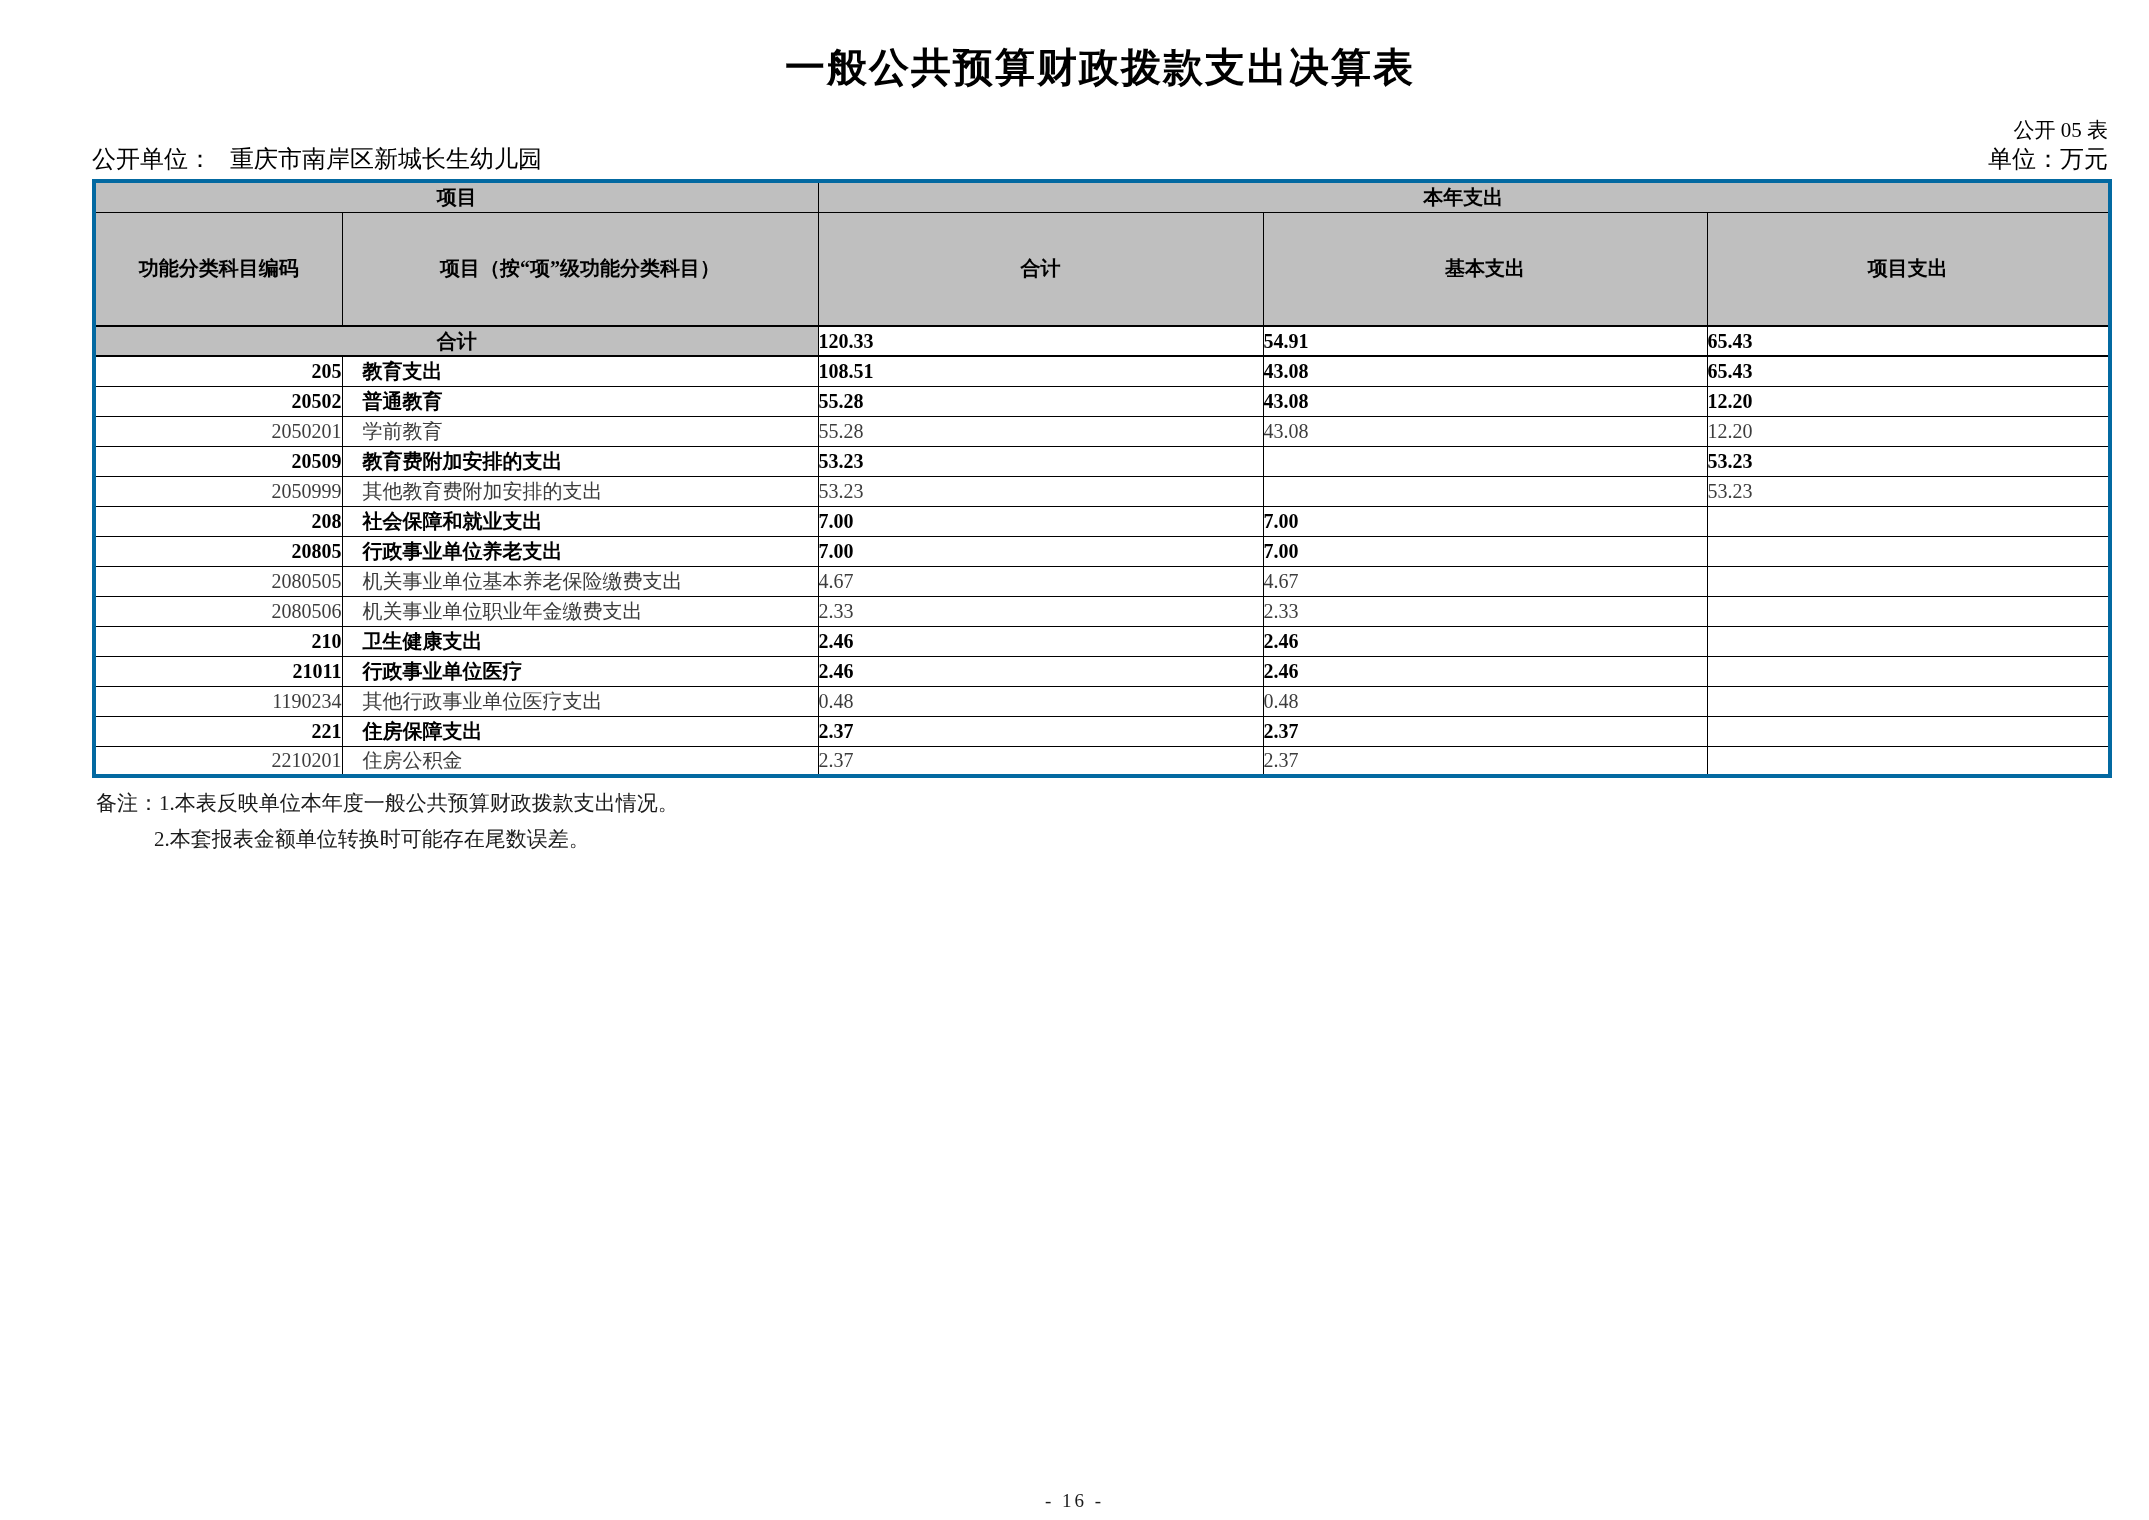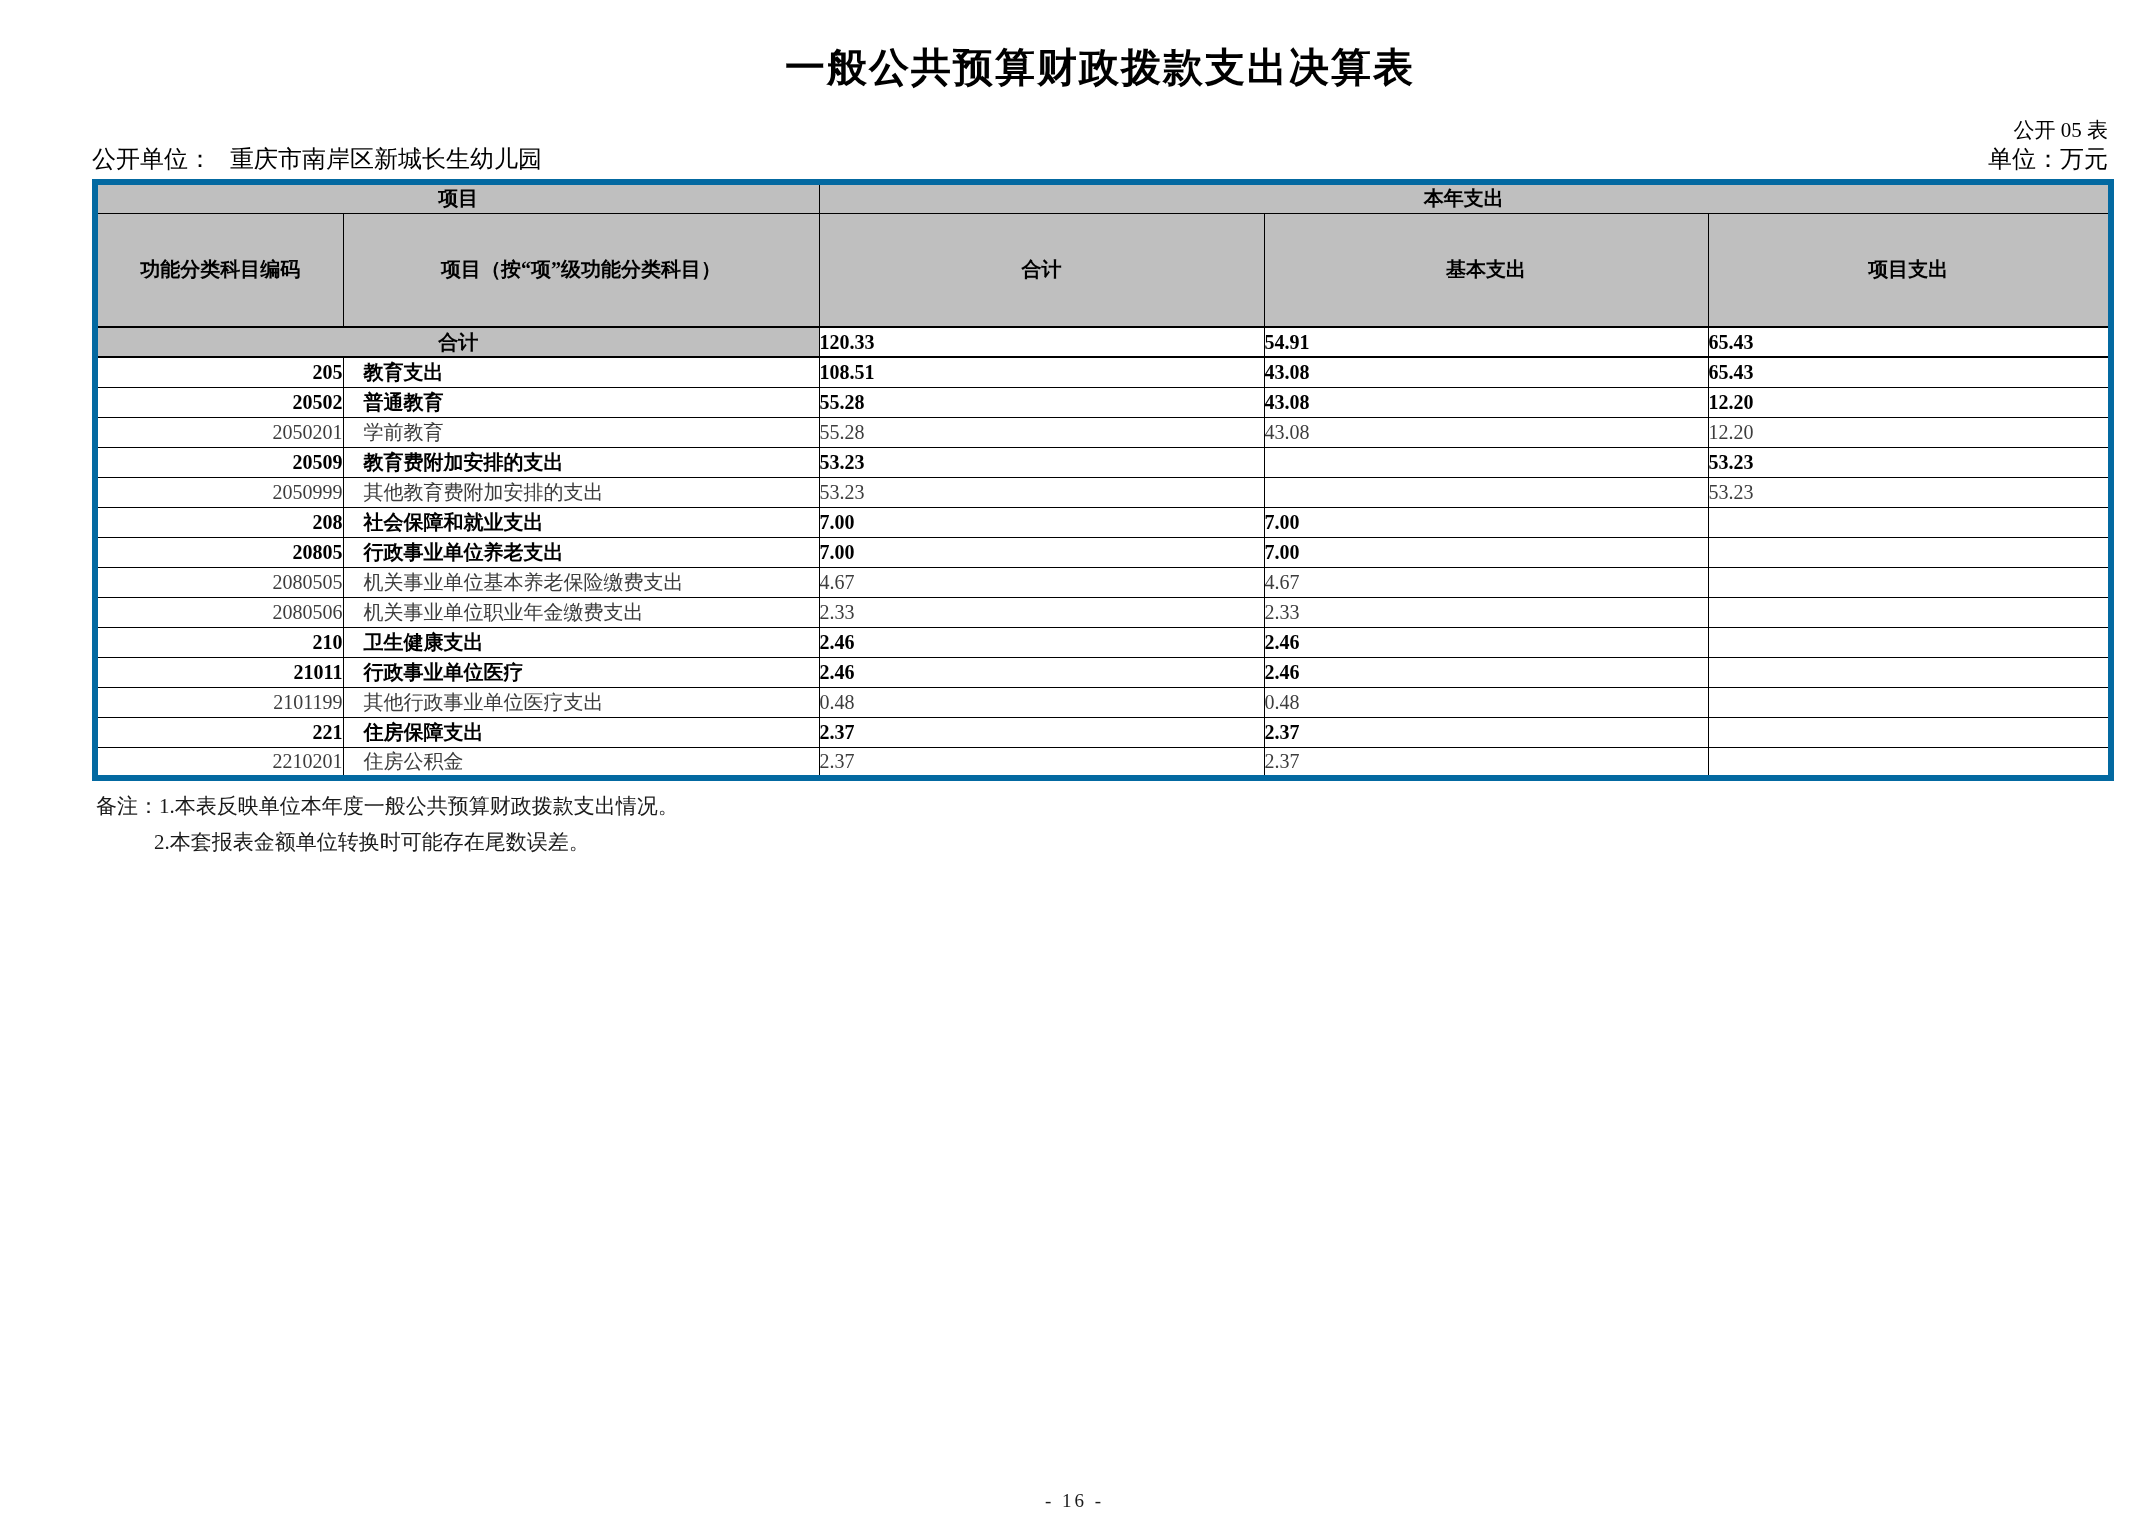--- a/index.html
+++ b/index.html
@@ -39,21 +39,21 @@
     justify-content: space-between;
     font-size: 24px;
     line-height: 28px;
   }
   .org-name { margin-left: 18px; }
   .data-table {
     margin-top: 6px;
     width: 2016px;
     border-collapse: collapse;
     table-layout: fixed;
-    border: 6px solid #0369a1;
+    border: 4px solid #0369a1;
     font-size: 20px;
   }
   .data-table th, .data-table td {
     border: 1px solid #000;
     overflow: hidden;
     white-space: nowrap;
   }
   .data-table thead th {
     background: #bfbfbf;
     font-weight: bold;
@@ -208,21 +208,21 @@
           <td class="cell-num"></td>
         </tr>
         <tr class="emph">
           <td class="cell-code">21011</td>
           <td class="cell-name">行政事业单位医疗</td>
           <td class="cell-num">2.46</td>
           <td class="cell-num">2.46</td>
           <td class="cell-num"></td>
         </tr>
         <tr class="plain">
-          <td class="cell-code">2101199</td>
+          <td class="cell-code">1190234</td>
           <td class="cell-name">其他行政事业单位医疗支出</td>
           <td class="cell-num">0.48</td>
           <td class="cell-num">0.48</td>
           <td class="cell-num"></td>
         </tr>
         <tr class="emph">
           <td class="cell-code">221</td>
           <td class="cell-name">住房保障支出</td>
           <td class="cell-num">2.37</td>
           <td class="cell-num">2.37</td>

